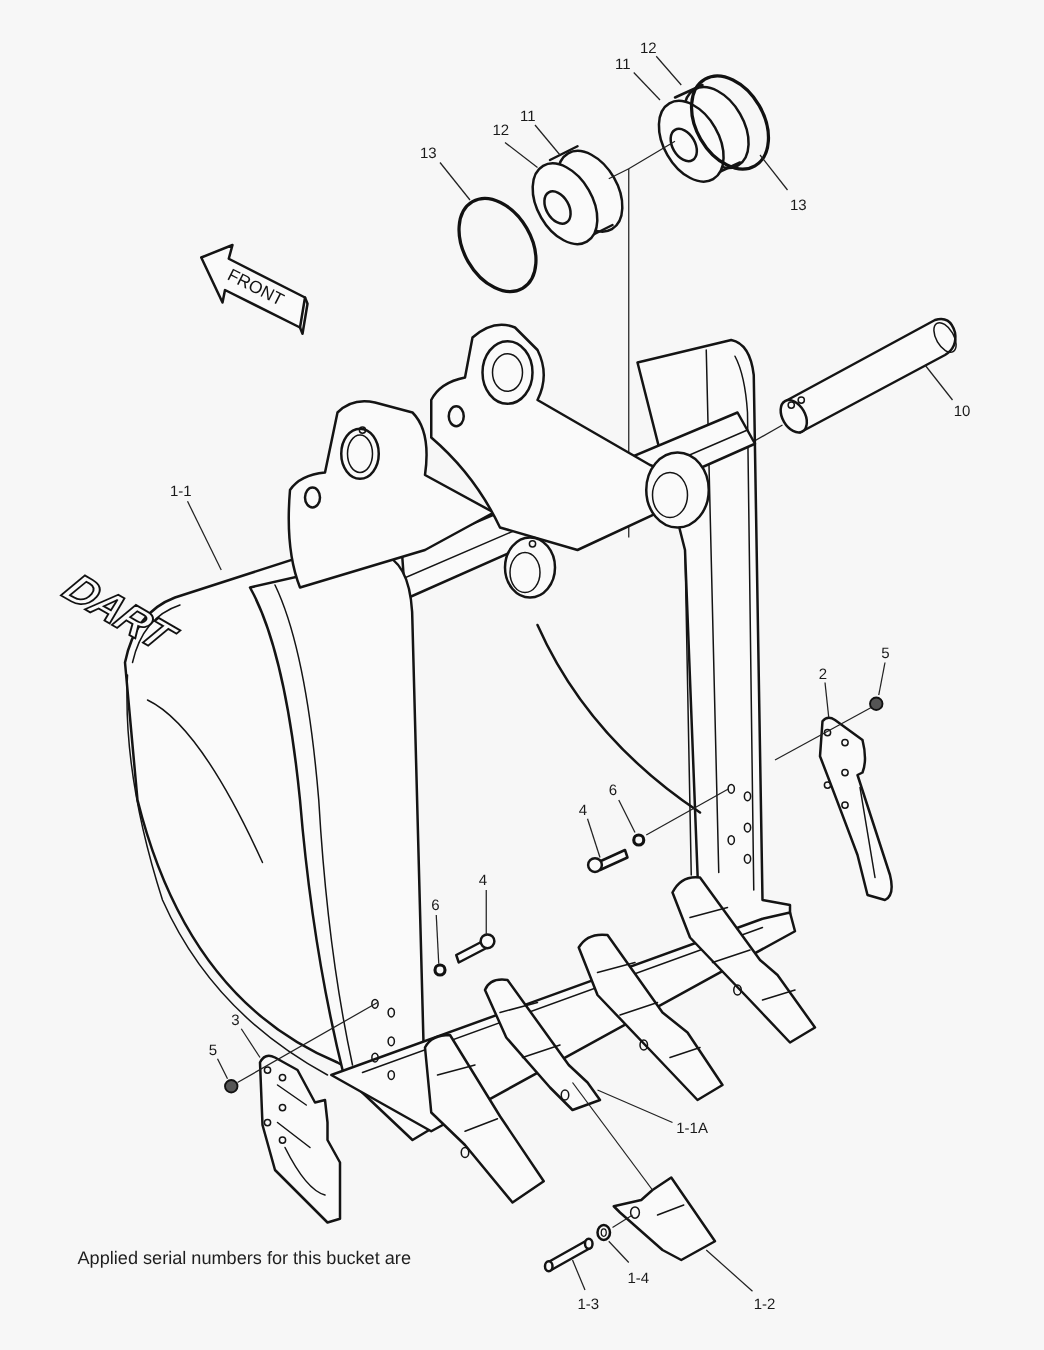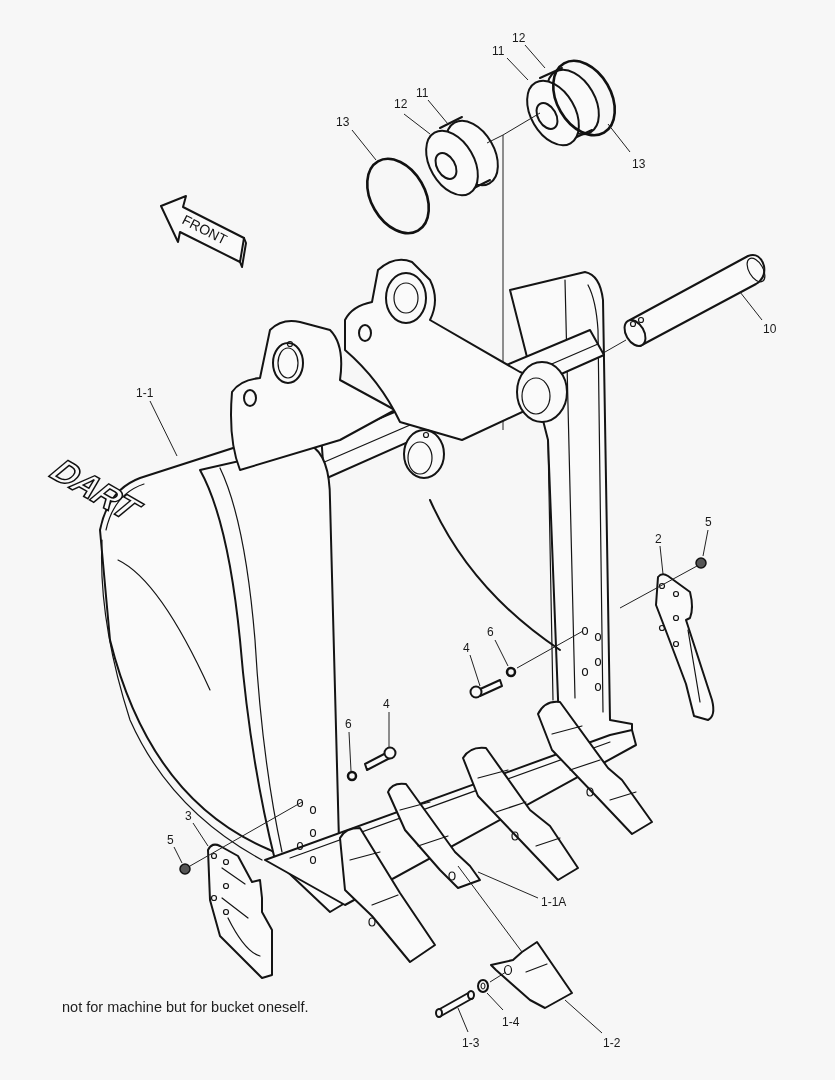--- a/index.html
+++ b/index.html
@@ -265,14 +265,14 @@
 
     <line class="leader" x1="458" y1="1008" x2="468" y2="1032"></line>
     <text class="callout" x="462" y="1047">1-3</text>
 
     <line class="leader" x1="487" y1="993" x2="503" y2="1010"></line>
     <text class="callout" x="502" y="1026">1-4</text>
   </g>
 </svg>
 
 <div class="note">
-  <span>not for machine but for bucket oneself.</span>
+  <span>Applied serial numbers for this bucket are</span>
 </div>
 
 </body></html>

